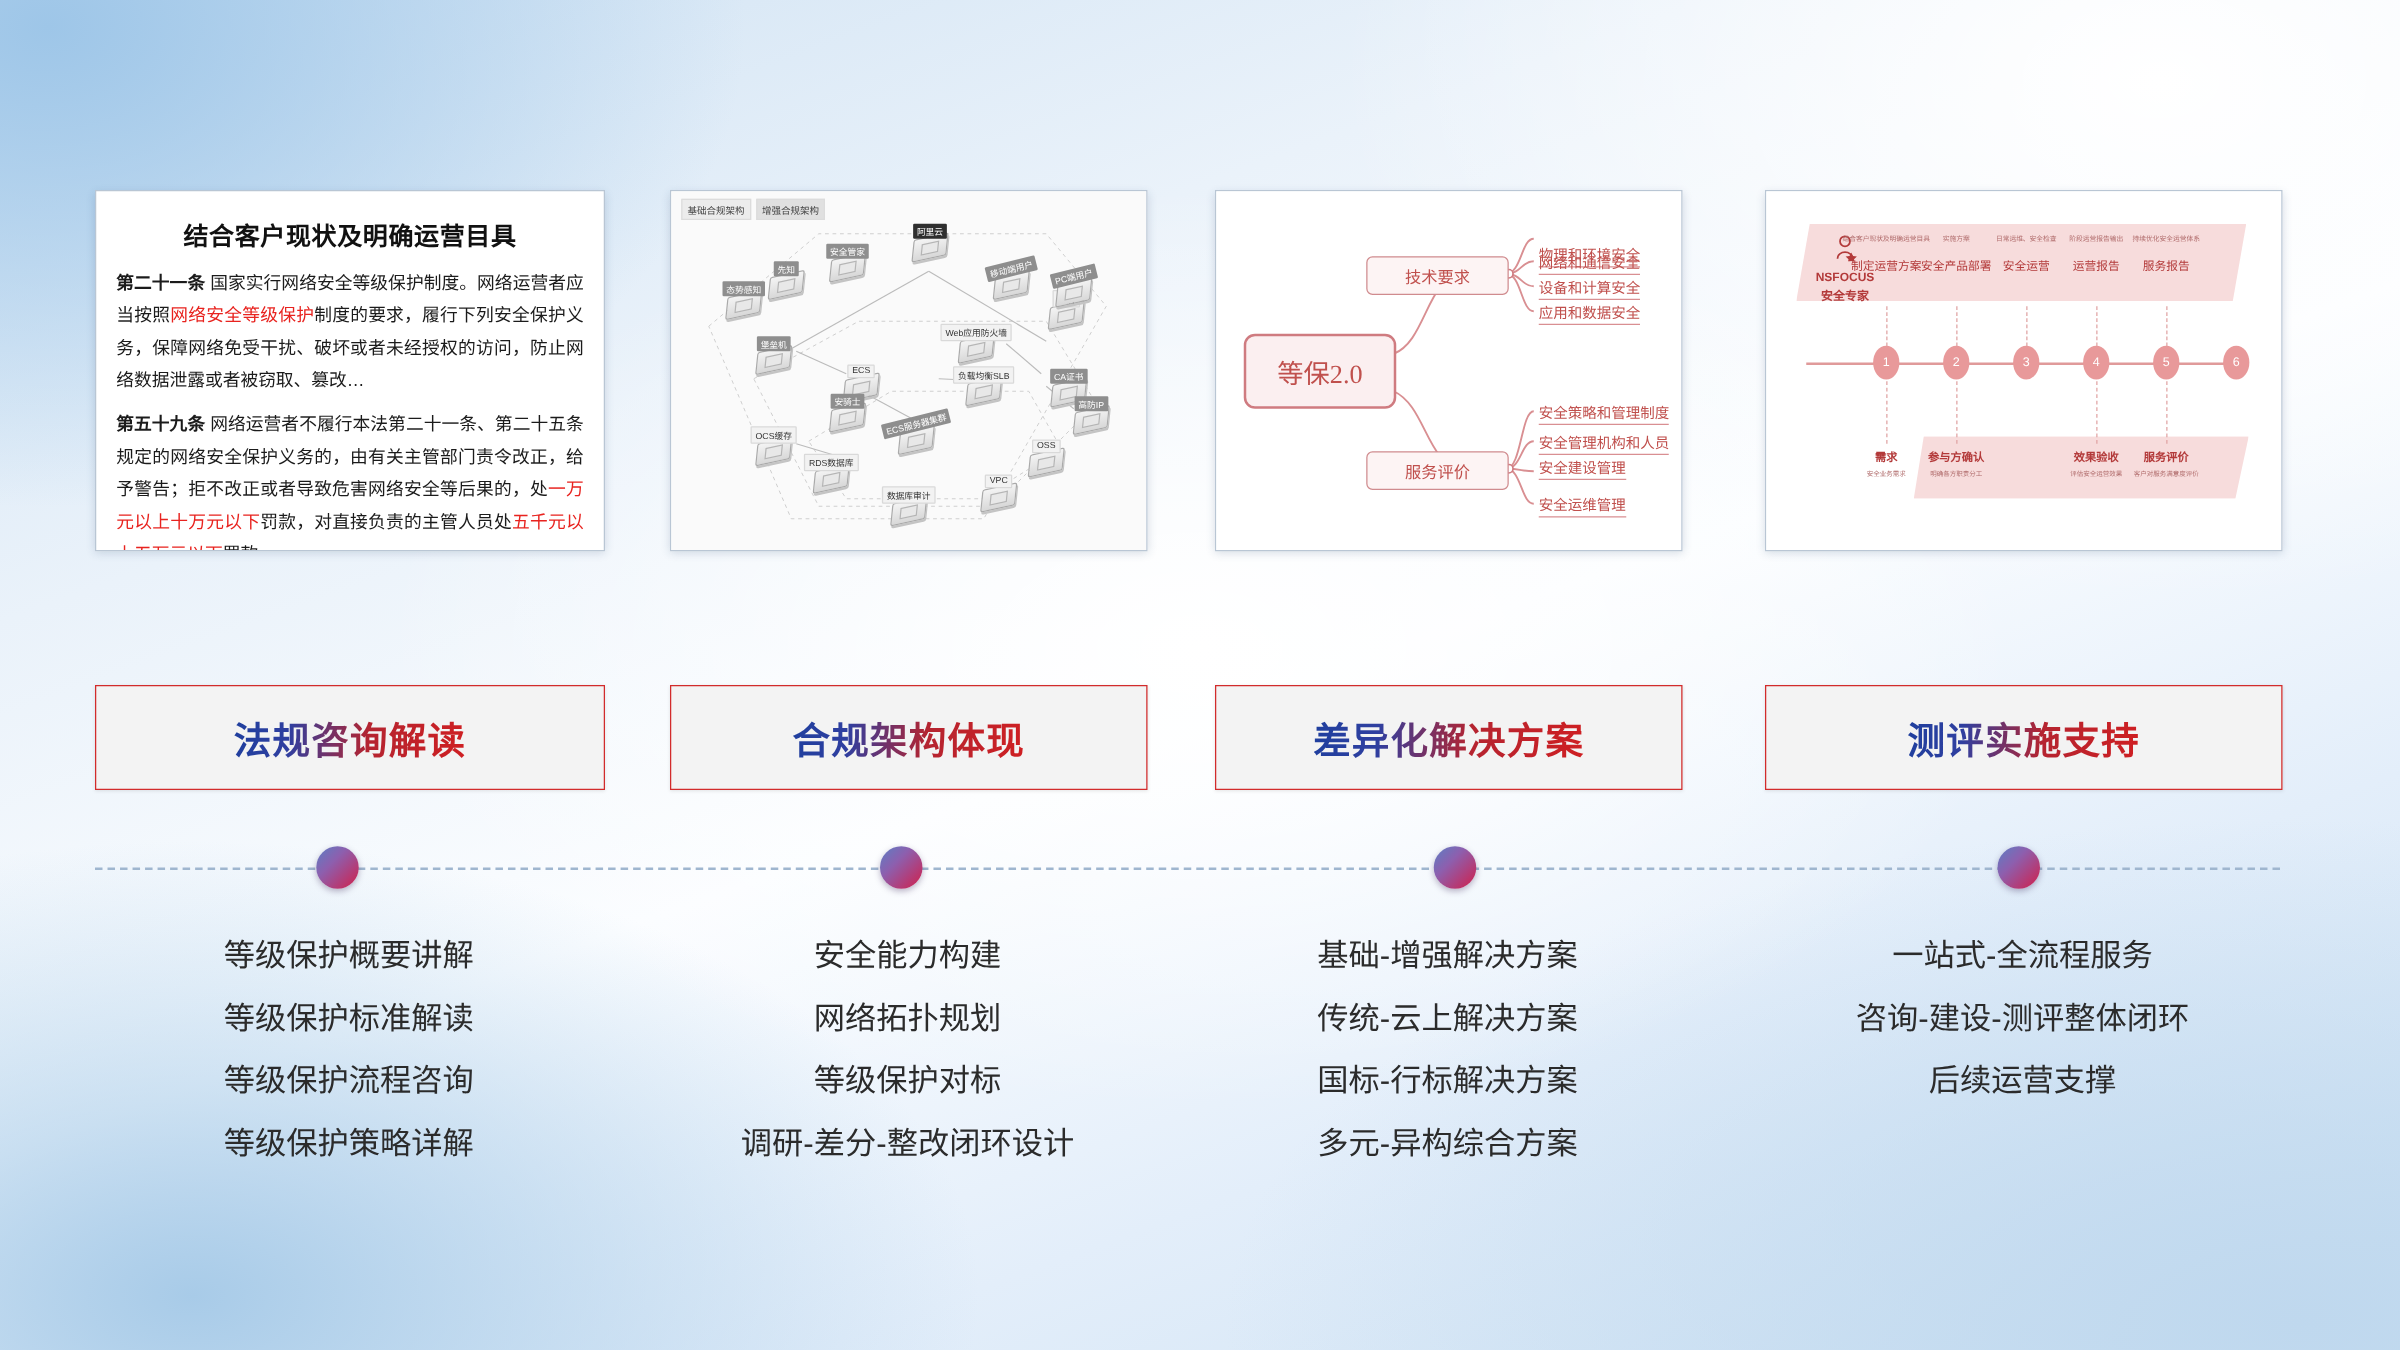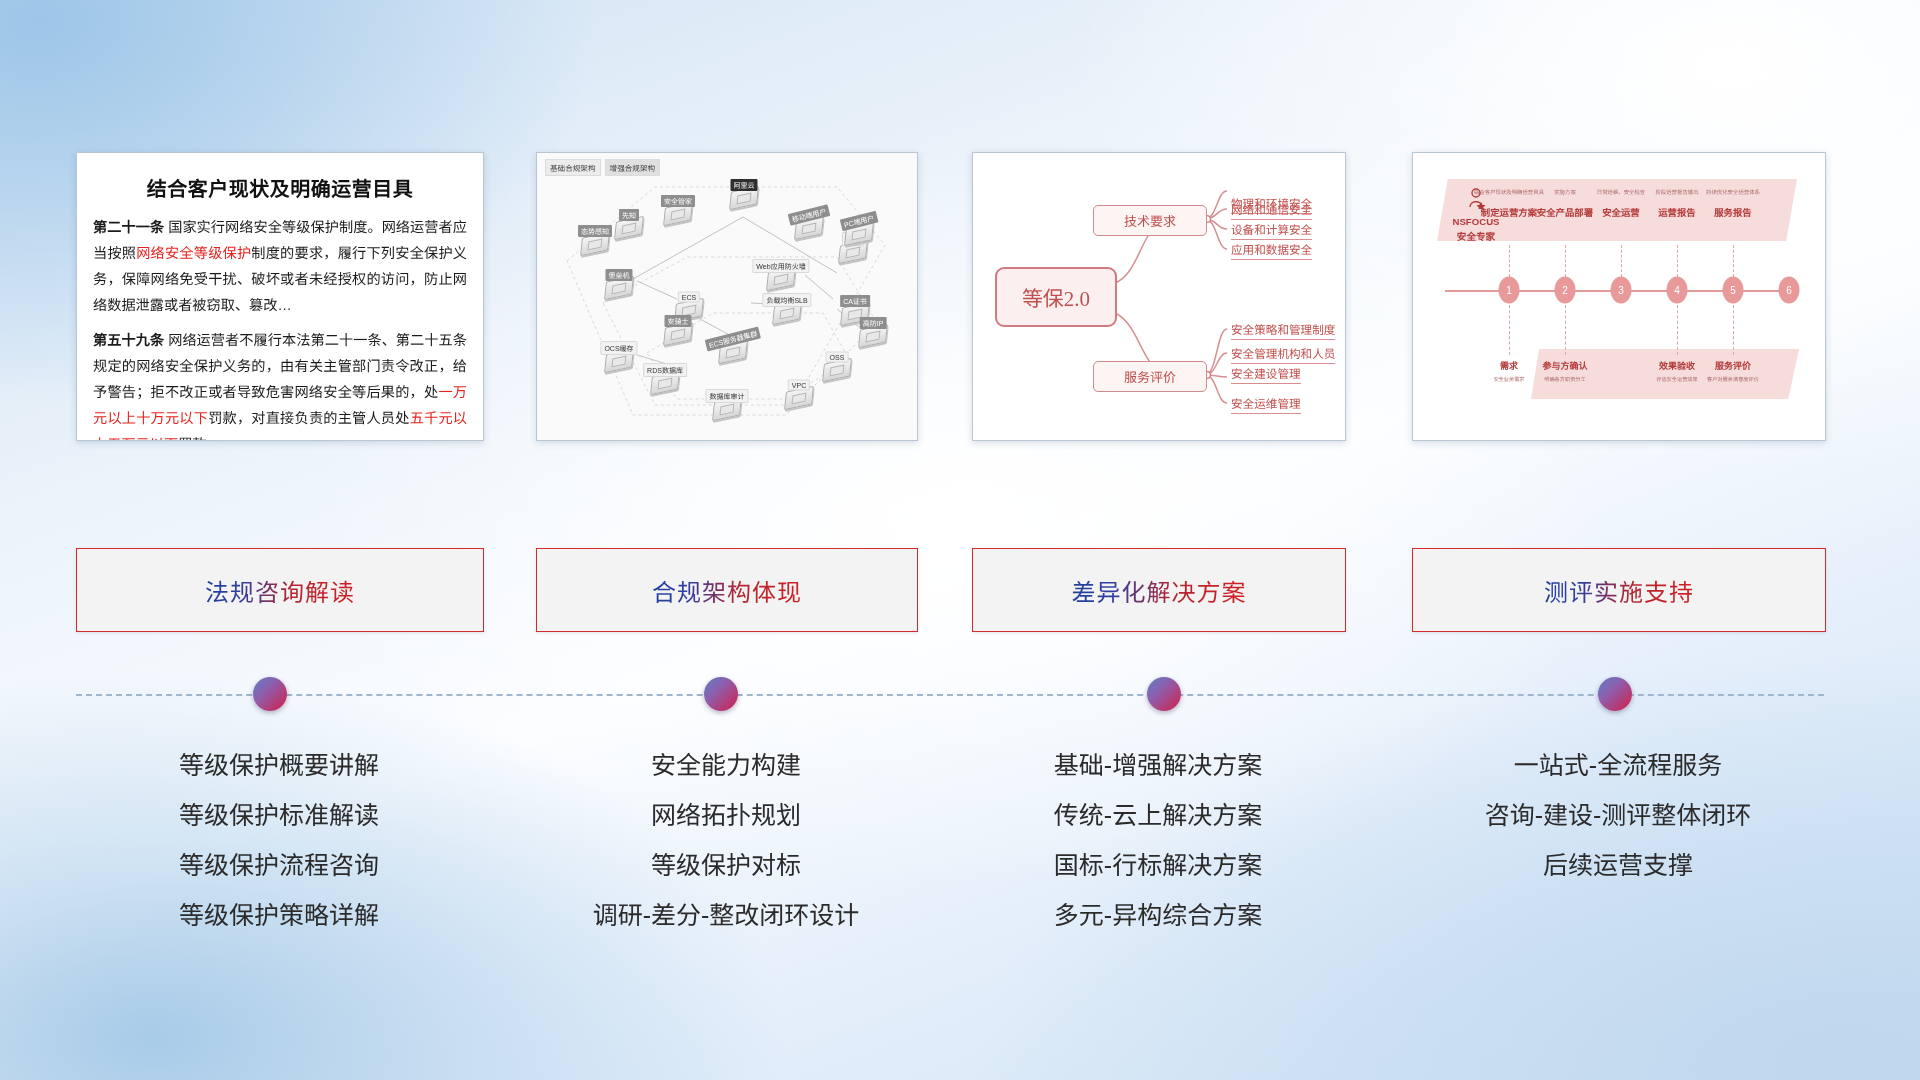--- a/index.html
+++ b/index.html
@@ -70,41 +70,41 @@
   .mm-svg{position:absolute;inset:0;}
 
   
   .nf{position:relative;width:100%;height:100%;background:#fff;}
   .nf-band{position:absolute;left:24px;top:26px;width:360px;height:62px;
            background:#f7dcdc;clip-path:polygon(3% 0,100% 0,97% 100%,0 100%);}
   .nf-band2{position:absolute;left:118px;top:196px;width:268px;height:50px;
             background:#f7dcdc;clip-path:polygon(3% 0,100% 0,96% 100%,0 100%);}
   .nf-step{position:absolute;top:36px;text-align:center;width:74px;}
   .nf-sub{font-size:5.4px;color:#b06b6b;line-height:1.2;white-space:nowrap;}
-  .nf-main{font-size:9.4px;color:#b33a3a;font-weight:bold;margin-top:10px;white-space:nowrap;}
+  .nf-main{font-size:9.4px;color:#b33a3a;font-weight:normal;margin-top:10px;white-space:nowrap;}
   .nf-line{position:absolute;left:32px;top:137px;width:348px;height:1.6px;background:#e09a9a;}
   .nf-dot{position:absolute;top:137px;transform:translate(-50%,-50%);
           width:21px;height:27px;border-radius:50%;background:#e8999a;color:#fff;
           font-size:10px;display:flex;align-items:center;justify-content:center;}
   .nf-tick{position:absolute;width:1px;border-left:1px dashed #e0a3a3;}
   .nf-logo{position:absolute;left:36px;top:34px;width:54px;text-align:center;}
   .nf-logo .nm{font-size:9.6px;color:#b33a3a;font-weight:bold;line-height:1.25;margin-top:3px;}
   .nf-bot{position:absolute;text-align:center;}
   .nf-bot .t{font-size:9px;color:#b33a3a;font-weight:bold;white-space:nowrap;}
   .nf-bot .s{font-size:5.2px;color:#b06b6b;white-space:nowrap;margin-top:3px;}
 
   
   .title-box{position:absolute;top:548px;height:82px;background:#f3f3f3;
              border:1.6px solid #d22b2b;display:flex;align-items:center;
              justify-content:center;box-shadow:0 1px 3px rgba(0,0,0,.10);}
   #title-1{left:76px;width:406px;}
   #title-2{left:536px;width:380px;}
   #title-3{left:972px;width:372px;}
   #title-4{left:1412px;width:412px;}
-  .title-box .tx{font-size:24px;font-weight:normal;letter-spacing:1px;
+  .title-box .tx{font-size:30px;font-weight:bold;letter-spacing:1px;
     background:linear-gradient(95deg,#1f3f9e 0%,#2f3fa0 24%,#b52430 58%,#cf1f22 100%);
     -webkit-background-clip:text;background-clip:text;color:transparent;}
 
   
   .tl{position:absolute;left:76px;top:694px;width:1748px;height:0;
       border-top:2px dashed #9fb6cf;}
   .node{position:absolute;top:694px;width:34px;height:34px;border-radius:50%;
         transform:translate(-50%,-50%);
         background:linear-gradient(135deg,#5b7fc4 0%,#8d5fae 38%,#d21f4a 100%);
         box-shadow:0 2px 5px rgba(60,40,90,.35);}

